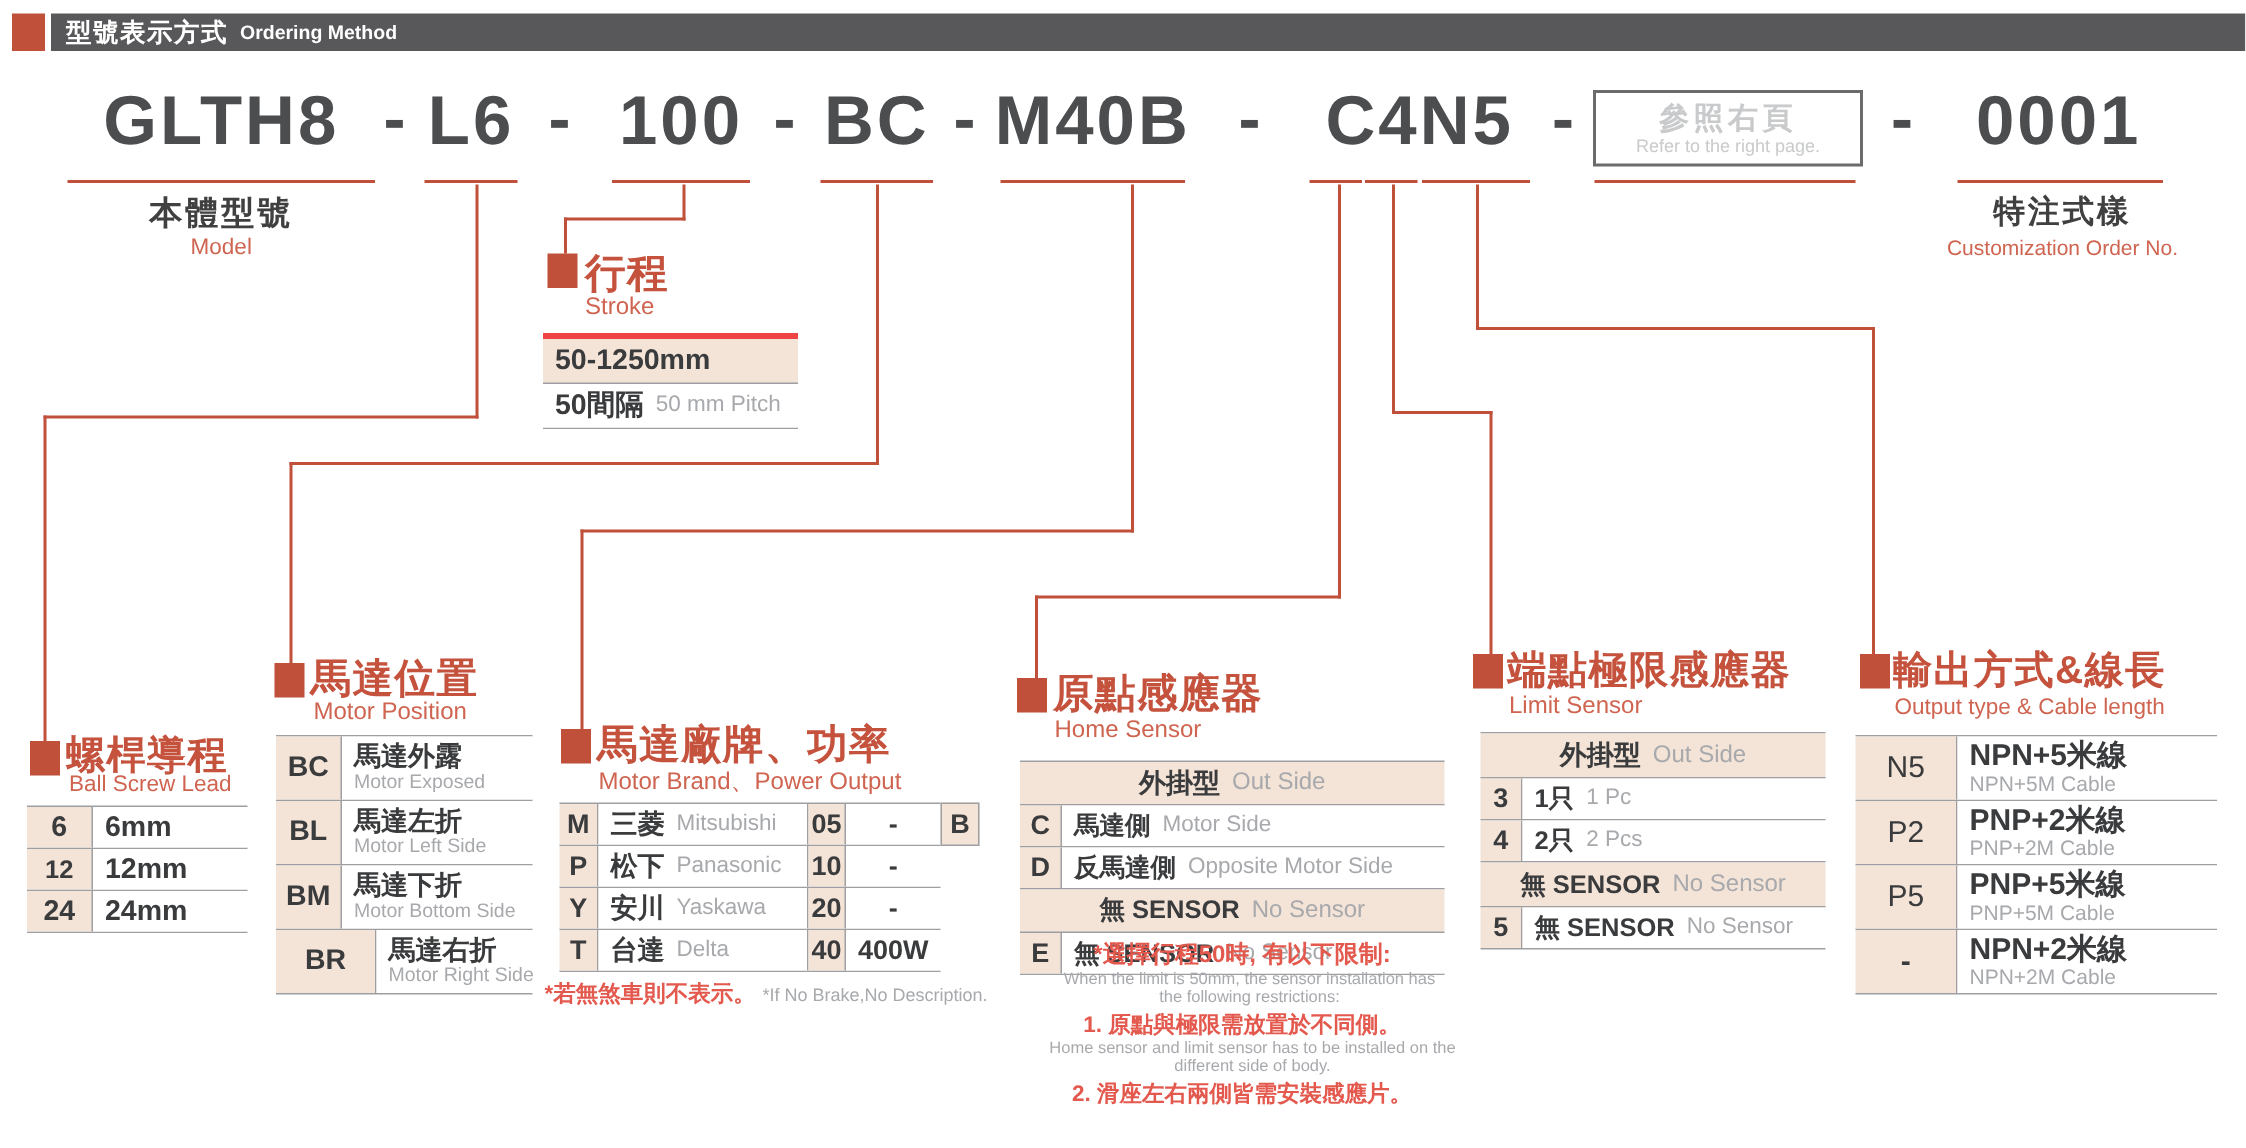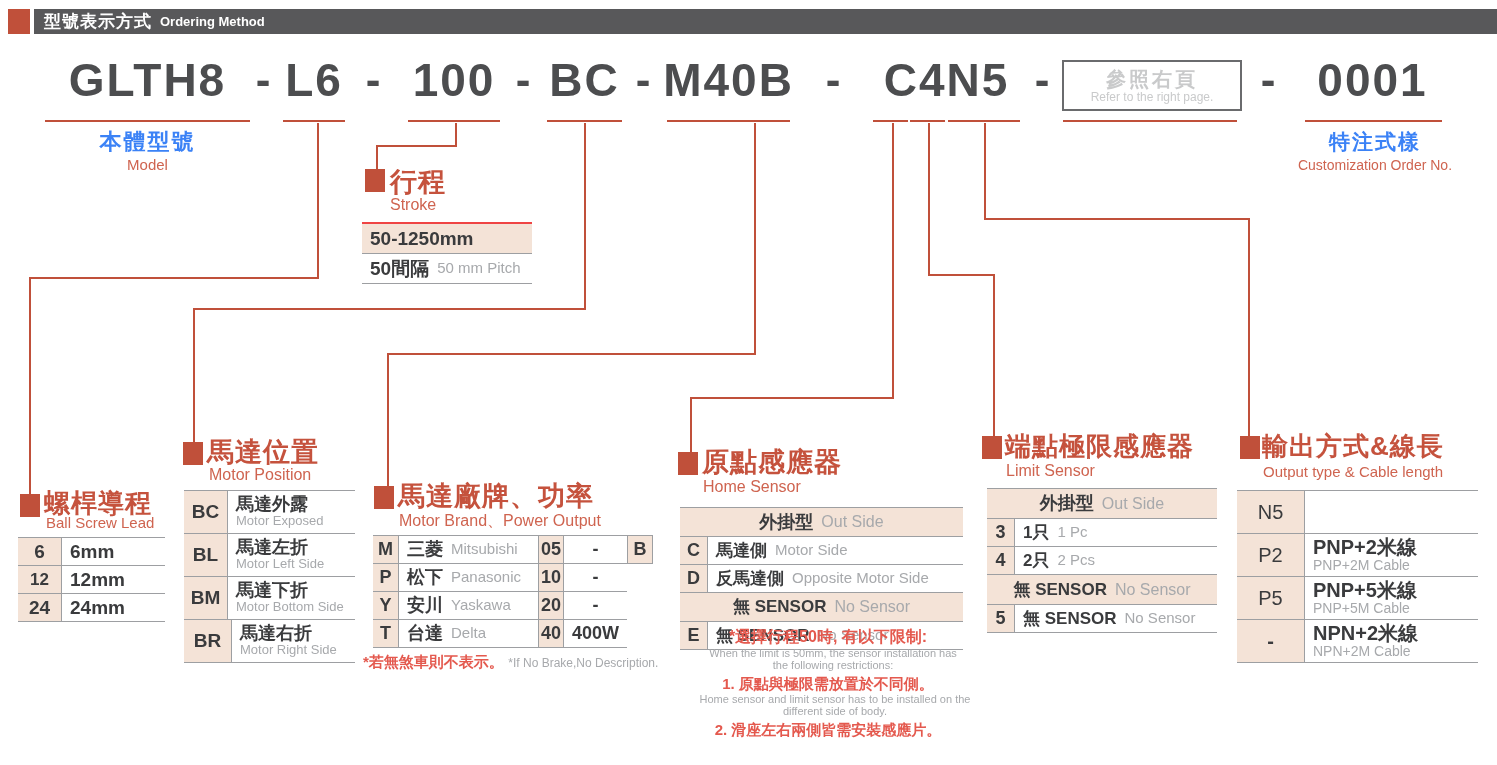--- a/index.html
+++ b/index.html
@@ -16,21 +16,21 @@
   .mseg{position:absolute;top:52px;height:56px;display:flex;align-items:center;justify-content:center;
         font-size:46px;font-weight:bold;color:#4c4d4f;letter-spacing:2px;white-space:nowrap;}
   .mdash{position:absolute;top:52px;height:56px;display:flex;align-items:center;justify-content:center;
         font-size:44px;font-weight:bold;color:#4c4d4f;}
   .u{position:absolute;height:2px;background:#c0503a;top:120px;}
   .refbox{position:absolute;left:1062px;top:60px;width:176px;height:47px;border:2px solid #6a6b6d;
           display:flex;flex-direction:column;align-items:center;justify-content:center;background:#fff;}
   .refbox .rz{color:#c9cacb;font-size:20px;font-weight:bold;letter-spacing:3px;line-height:22px;}
   .refbox .re{color:#c9cacb;font-size:12px;line-height:14px;}
   .seglabel{position:absolute;text-align:center;}
-  .seglabel .lz{color:#3b82f6;font-size:22px;font-weight:bold;letter-spacing:2px;line-height:26px;}
+  .seglabel .lz{color:#404040;font-size:22px;font-weight:bold;letter-spacing:2px;line-height:26px;}
   .seglabel .le{color:#cf6450;font-size:15px;line-height:20px;}
   
   .vl,.hl{position:absolute;background:#c0503a;}
   .vl{width:2px;} .hl{height:2px;}
   
   .sq{position:absolute;width:20px;height:23px;background:#c0503a;}
   .tz{position:absolute;color:#c5523d;font-weight:bold;white-space:nowrap;letter-spacing:1px;}
   .te{position:absolute;color:#cf6450;white-space:nowrap;}
   
   .tbl{position:absolute;border-top:1px solid #9d9fa2;}
@@ -122,21 +122,21 @@
   <div class="hl" style="left:928px;top:274px;width:67px;"></div>
   <div class="vl" style="left:993px;top:274px;height:162px;"></div>
 
   <div class="vl" style="left:984px;top:123px;height:97px;"></div>
   <div class="hl" style="left:984px;top:218px;width:266px;"></div>
   <div class="vl" style="left:1248px;top:218px;height:218px;"></div>
 
   <div class="sq" style="left:365px;top:169px;"></div>
   <div class="tz" style="left:390px;top:164px;font-size:27px;">行程</div>
   <div class="te" style="left:390px;top:196px;font-size:16px;">Stroke</div>
-  <div class="tbl" style="left:362px;top:222px;width:170px;border-top:2px solid #ef4444;">
+  <div class="tbl" style="left:362px;top:222px;width:170px;border-top:4px solid #ef4444;">
     <div class="trow" style="height:30px;background:#f4e3d7;">
       <div class="cbody-inline" style="background:transparent;">
         <span class="main" style="font-size:19px;">50-1250mm</span>
       </div>
     </div>
     <div class="trow" style="height:30px;">
       <div class="cbody-inline">
         <span class="main" style="font-size:19px;">50間隔</span>
         <span class="sub" style="font-size:15px;">50 mm Pitch</span>
       </div>
@@ -186,21 +186,21 @@
       </div>
     </div>
     <div class="trow" style="height:43px;">
       <div class="ccode" style="width:44px;font-size:19px;">BM</div>
       <div class="cbody">
         <span class="main" style="font-size:18px;">馬達下折</span>
         <span class="sub" style="font-size:13px;">Motor Bottom Side</span>
       </div>
     </div>
     <div class="trow" style="height:43px;">
-      <div class="ccode" style="width:48px;font-size:19px;">BR</div>
+      <div class="ccode" style="width:67px;font-size:19px;">BR</div>
       <div class="cbody">
         <span class="main" style="font-size:18px;">馬達右折</span>
         <span class="sub" style="font-size:13px;">Motor Right Side</span>
       </div>
     </div>
   </div>
 
   <div class="sq" style="left:374px;top:486px;"></div>
   <div class="tz" style="left:398px;top:478px;font-size:27px;">馬達廠牌、功率</div>
   <div class="te" style="left:399px;top:511px;font-size:16px;">Motor Brand、Power Output</div>
@@ -339,20 +339,24 @@
       </div>
     </div>
   </div>
 
   <div class="sq" style="left:1240px;top:436px;"></div>
   <div class="tz" style="left:1262px;top:429px;font-size:26px;">輸出方式&amp;線長</div>
   <div class="te" style="left:1263px;top:463px;font-size:15px;">Output type &amp; Cable length</div>
   <div class="tbl" style="left:1237px;top:490px;width:241px;">
     <div class="trow" style="height:43px;">
       <div class="ccode" style="width:68px;font-size:20px;font-weight:normal;">N5</div>
+      <div class="cbody">
+        <span class="main" style="font-size:20px;">NPN+5米線</span>
+        <span class="sub" style="font-size:14px;">NPN+5M Cable</span>
+      </div>
     </div>
     <div class="trow" style="height:43px;">
       <div class="ccode" style="width:68px;font-size:20px;font-weight:normal;">P2</div>
       <div class="cbody">
         <span class="main" style="font-size:20px;">PNP+2米線</span>
         <span class="sub" style="font-size:14px;">PNP+2M Cable</span>
       </div>
     </div>
     <div class="trow" style="height:43px;">
       <div class="ccode" style="width:68px;font-size:20px;font-weight:normal;">P5</div>

